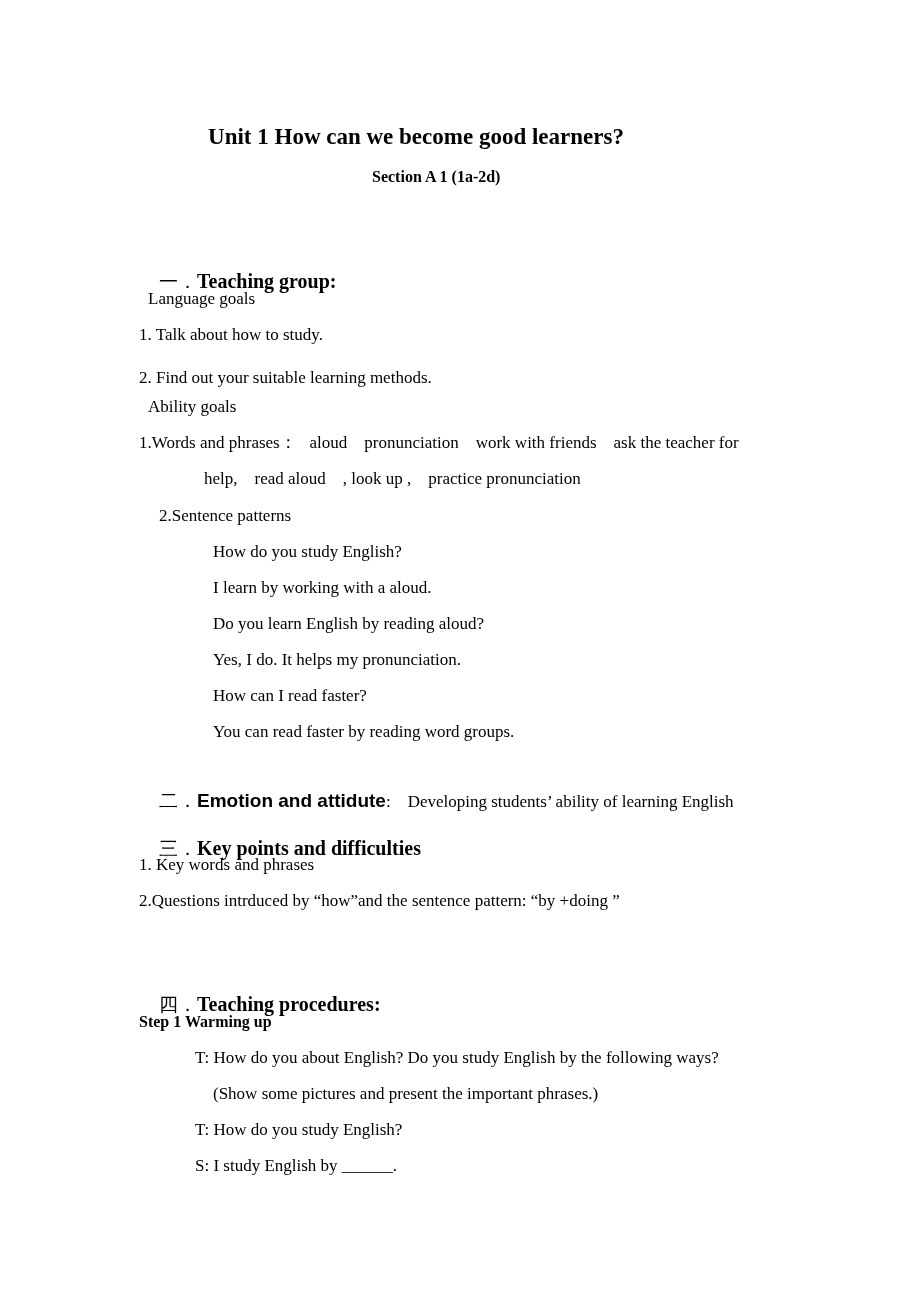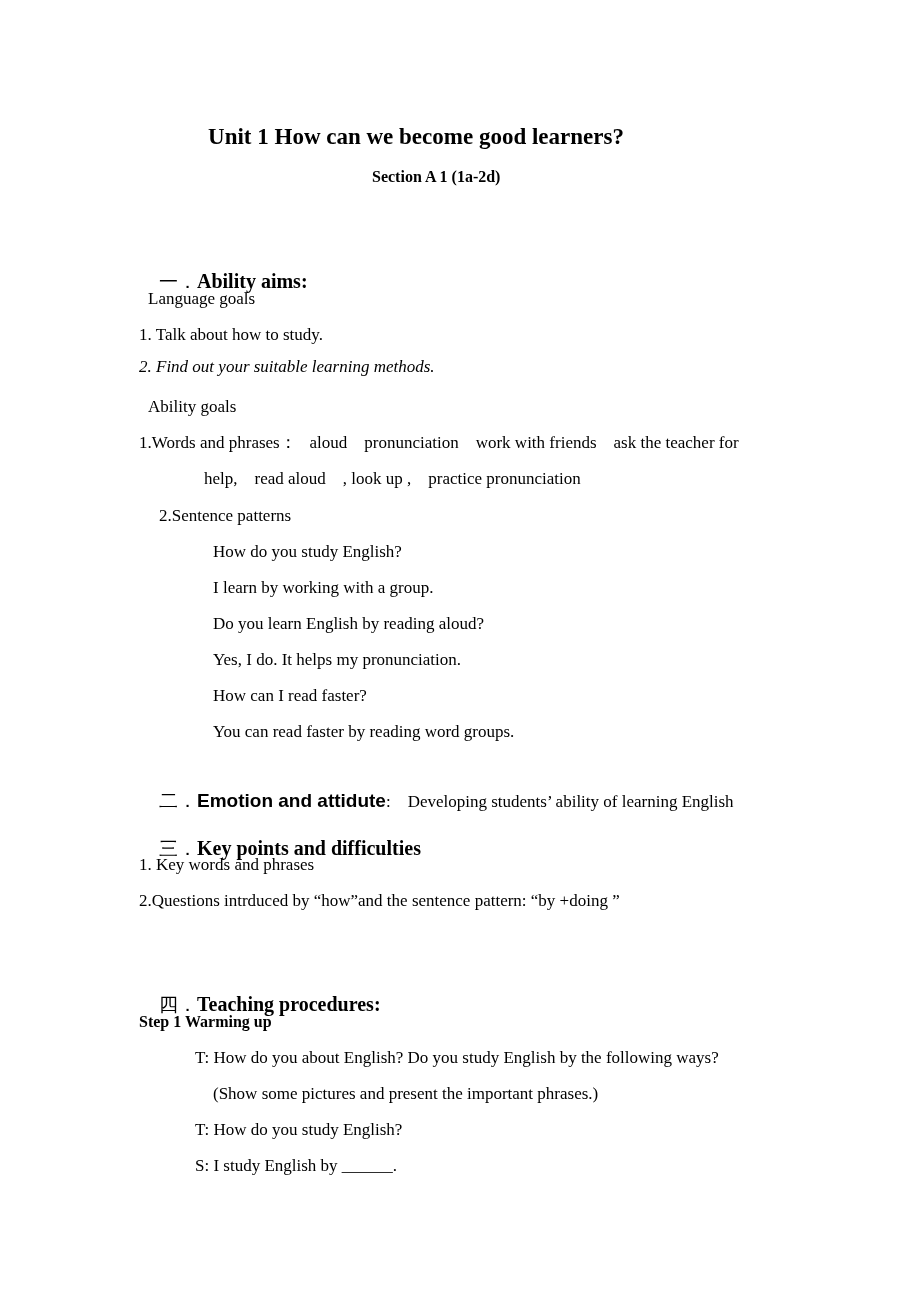--- a/index.html
+++ b/index.html
@@ -17,31 +17,31 @@
     .step { position: absolute; font-weight: bold; font-size: 16px; white-space: pre; }
   </style>
 </head>
 <body>
 
 <div>
   <div class="title">Unit 1 How can we become good learners?</div>
   <div class="subtitle">Section A 1 (1a-2d)</div>
 
   <div class="heading" style="left:139px; top:245px;">
-    <span class="num">一．</span><span>Ability aims:</span>
+    <span class="num">一．</span><span>Teaching group:</span>
   </div>
   <div class="line" style="left:148px; top:289px;">Language goals</div>
   <div class="line" style="left:139px; top:325px;">1. Talk about how to study.</div>
-  <div class="line" style="left:139px; top:357px;font-style:italic;">2. Find out your suitable learning methods.</div>
+  <div class="line" style="left:139px; top:368px;">2. Find out your suitable learning methods.</div>
   <div class="line" style="left:148px; top:397px;">Ability goals</div>
   <div class="line" style="left:139px; top:433px;text-align:center;">1.Words and phrases：   aloud    pronunciation    work with friends    ask the teacher for</div>
   <div class="line" style="left:204px; top:469px;">help,    read aloud    , look up ,    practice pronunciation</div>
   <div class="line" style="left:139px; top:506px;margin-left:20px;">2.Sentence patterns</div>
   <div class="line" style="left:213px; top:542px;">How do you study English?</div>
-  <div class="line" style="left:213px; top:578px;">I learn by working with a group.</div>
+  <div class="line" style="left:213px; top:578px;">I learn by working with a aloud.</div>
   <div class="line" style="left:213px; top:614px;">Do you learn English by reading aloud?</div>
   <div class="line" style="left:213px; top:650px;">Yes, I do. It helps my pronunciation.</div>
   <div class="line" style="left:213px; top:686px;">How can I read faster?</div>
   <div class="line" style="left:213px; top:722px;">You can read faster by reading word groups.</div>
 
   <div class="heading" style="left:139px; top:764px;">
     <span class="num">二．</span><span class="sans">Emotion and attidute</span><span class="tail">:</span><span class="tail">    </span><span class="tail">Developing students’ ability of learning English</span>
   </div>
 
   <div class="heading" style="left:139px; top:812px;">

